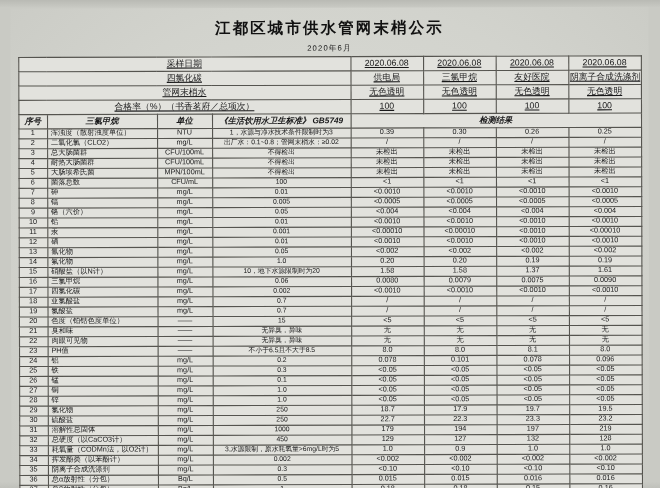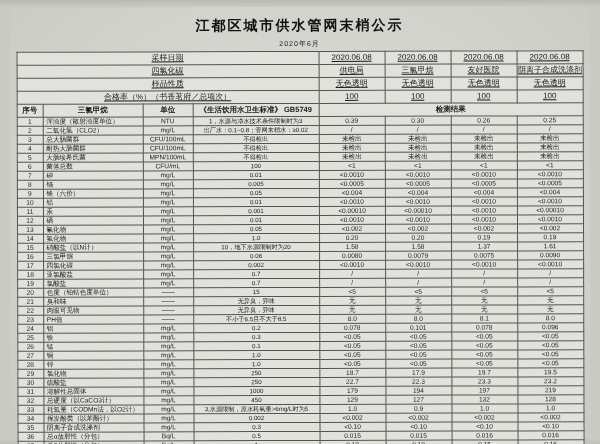--- a/index.html
+++ b/index.html
@@ -38,21 +38,21 @@
   td,th{
     border:1px solid #55544f;
     font-weight:normal;
     font-size:6.6px;line-height:1.05;
     padding:0 1px;text-align:center;
     white-space:nowrap;overflow:hidden;
     color:#19191a;
     height:8px;
   }
   tr.hdr td{height:12px;font-size:8px;text-decoration:underline;}
-  tr.colhdr td{height:12px;font-size:7.5px;font-weight:bold;}
+  tr.colhdr td{height:12px;font-size:7.5px;font-weight:bold;font-style:italic;}
   td.left{text-align:left;padding-left:3px;}
   td.std{font-size:6.2px;}
   col.c-idx{width:26px;}
   col.c-item{width:100px;}
   col.c-unit{width:50px;}
   col.c-std{width:126px;}
   col.c-r{width:66px;}
 </style>
 </head>
 <body>
@@ -84,21 +84,21 @@
         <td>2020.06.08</td>
       </tr>
       <tr class="hdr">
         <td colspan="4">四氯化碳</td>
         <td>供电局</td>
         <td>三氯甲烷</td>
         <td>友好医院</td>
         <td>阴离子合成洗涤剂</td>
       </tr>
       <tr class="hdr">
-        <td colspan="4">样品性质</td>
+        <td colspan="4">管网末梢水</td>
         <td>无色透明</td>
         <td>无色透明</td>
         <td>无色透明</td>
         <td>无色透明</td>
       </tr>
       <tr class="hdr">
         <td colspan="4">合格率（%）（书香茗府／总项次）</td>
         <td>100</td>
         <td>100</td>
         <td>100</td>

